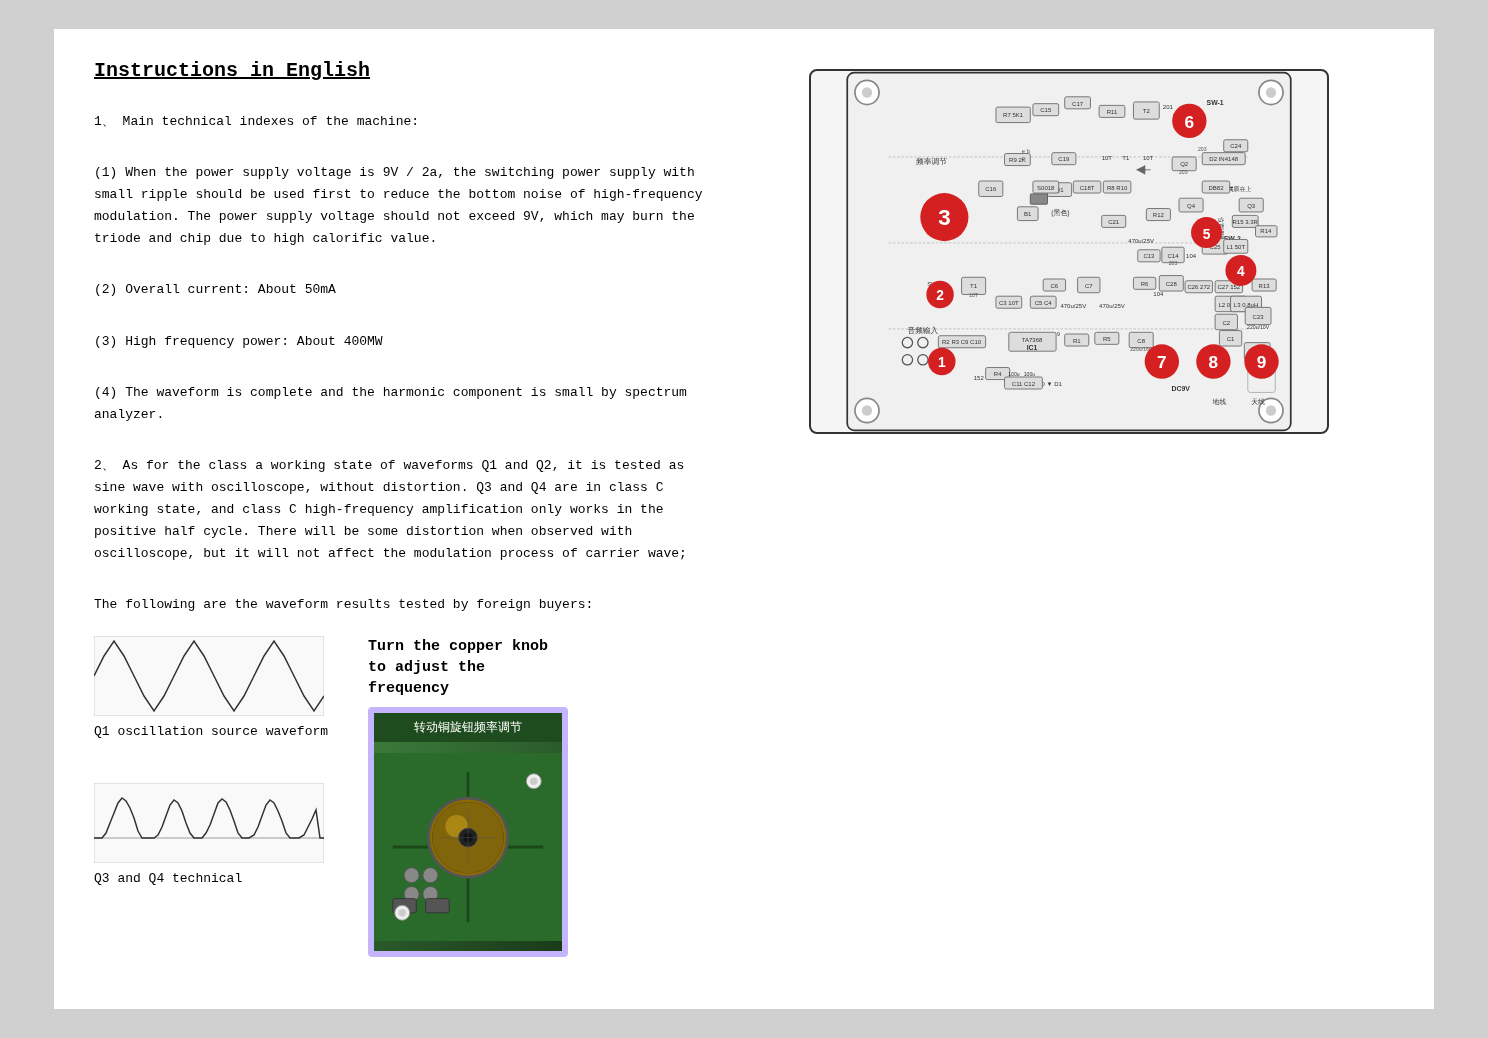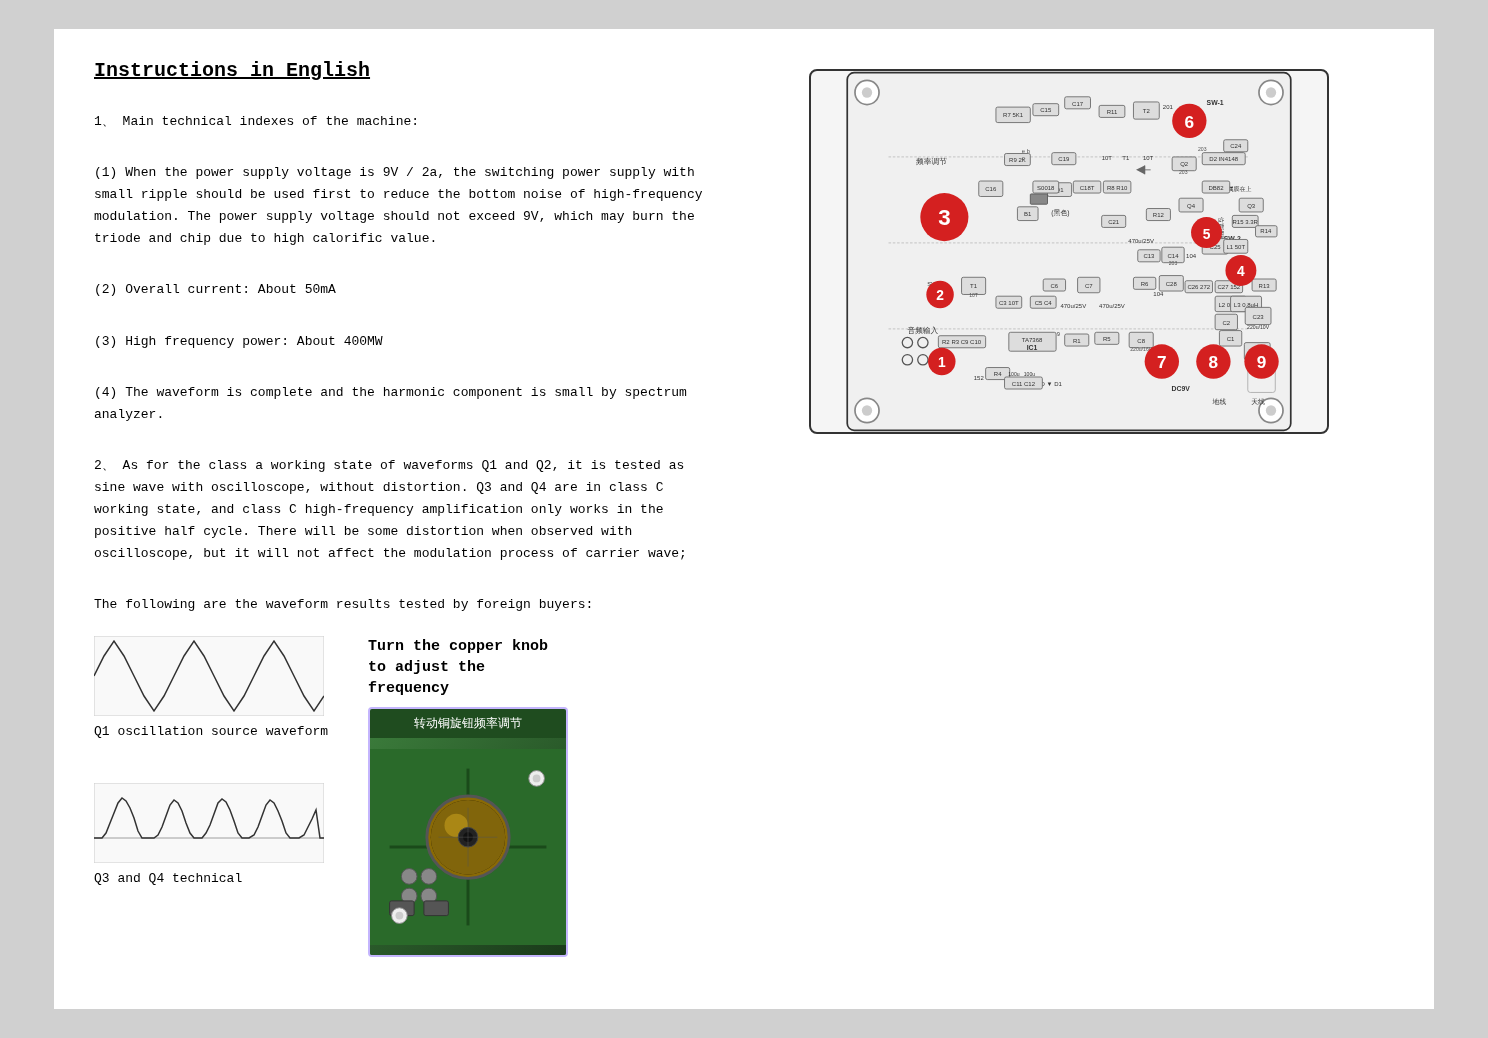--- a/index.html
+++ b/index.html
@@ -85,21 +85,21 @@
       font-size: 15px;
       font-weight: bold;
       margin-bottom: 8px;
       max-width: 200px;
       line-height: 1.4;
     }
     .knob-photo {
       width: 200px;
       height: 250px;
       background: #2d6e2d;
-      border: 2px solid #c4b5fd;
+      border: 6px solid #c4b5fd;
       border-radius: 4px;
       position: relative;
       overflow: hidden;
       display: flex;
       flex-direction: column;
       align-items: center;
     }
     .knob-photo-label {
       color: #fff;
       font-family: 'Courier New', Courier, monospace;

